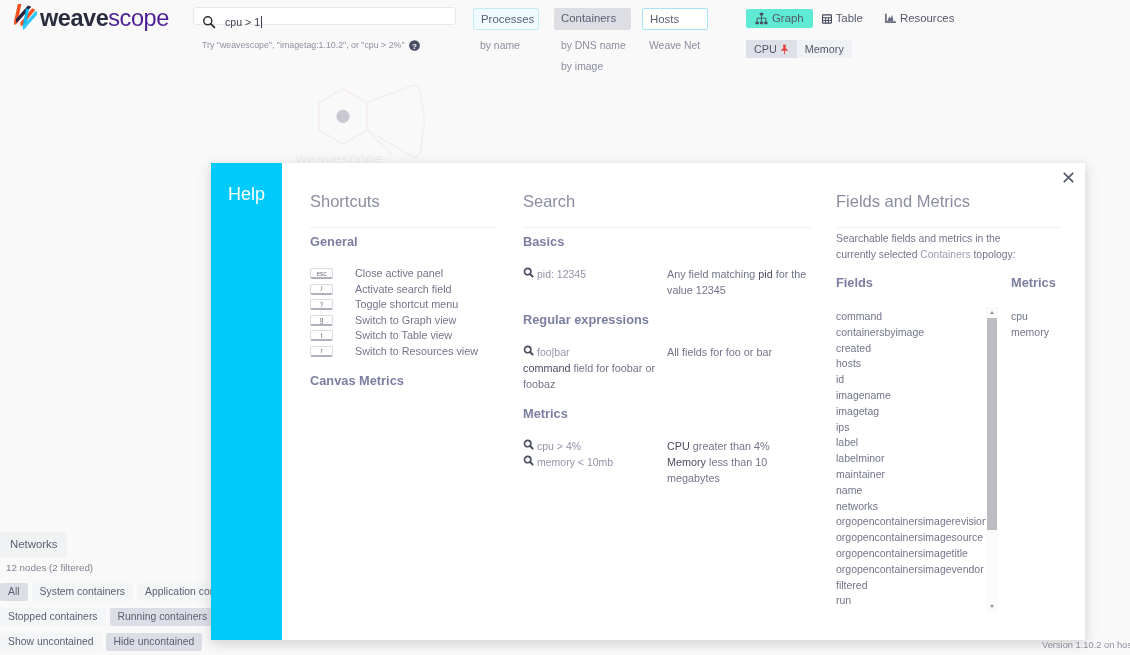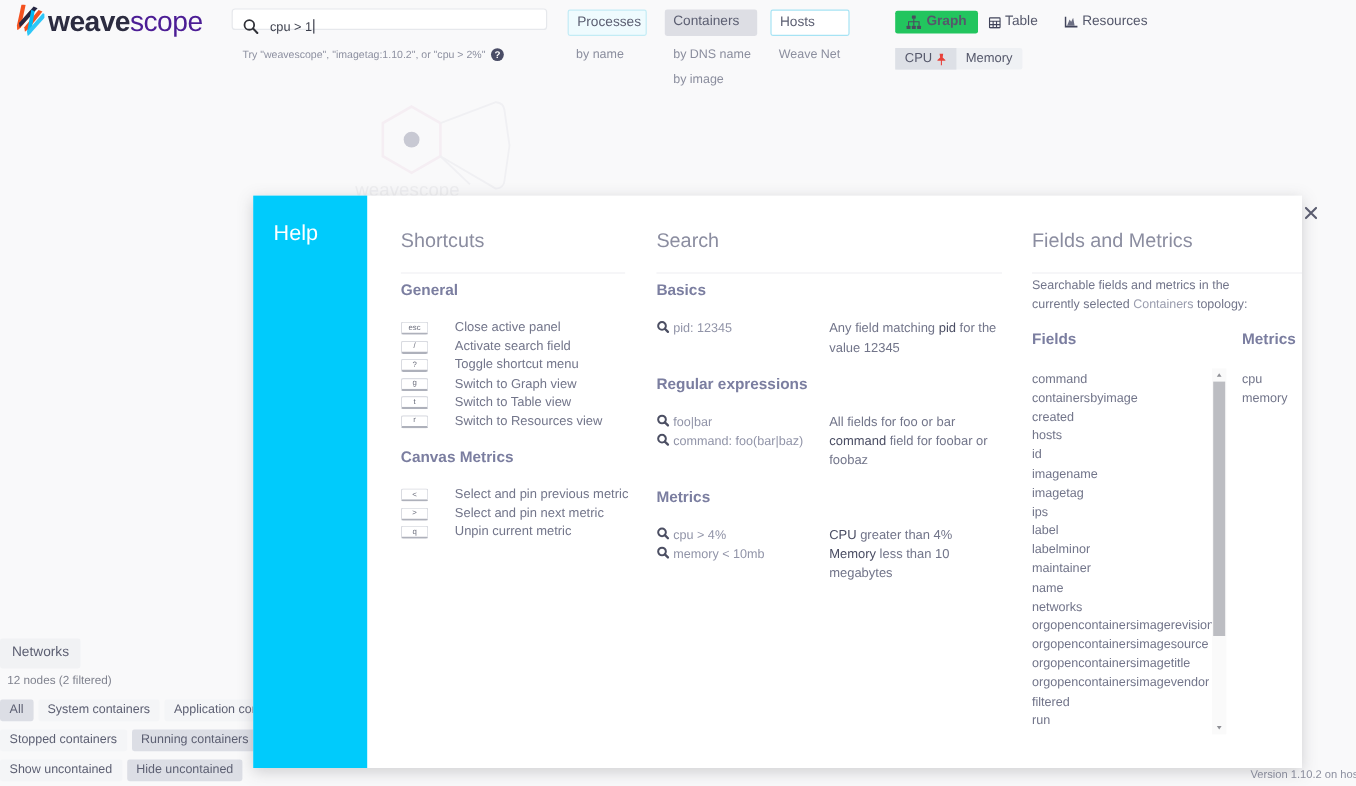--- a/index.html
+++ b/index.html
@@ -36,21 +36,21 @@
   .topo-btn.sel{background:#dddee4;}
   .topo-btn.out{border:1px solid #a6e3f4;background:#fff;}
   .topo-sub{font-size:10.4px;color:#8b8e9e;margin-top:10px;white-space:nowrap;line-height:11px;
             margin-left:7px;}
   .topo-sub+.topo-sub{}
 
   
   .views{position:absolute;left:746px;top:9px;display:flex;gap:0px;}
   .view-btn{display:flex;align-items:center;gap:4px;font-size:11.4px;color:#55586b;
             padding:0 9px;border-radius:2px;height:19px;line-height:19px;}
-  .view-btn.sel{background:#22c55e;font-weight:bold;}
+  .view-btn.sel{background:#5eead4;}
   .metrics-sel{position:absolute;left:746px;top:40px;display:flex;background:#eff1f4;border-radius:2px;}
   .metric-btn{font-size:10.8px;padding:0 8px;color:#55586b;display:flex;align-items:center;
               gap:3px;height:18px;line-height:18px;}
   .metric-btn.sel{background:#dde0e6;}
 
   
   .watermark{position:absolute;left:310px;top:84px;width:120px;height:78px;opacity:1;}
   .wm-text{position:absolute;left:296px;top:150px;font-size:15.5px;color:#eeeef0;
            letter-spacing:0.1px;font-weight:400;}
 
@@ -61,21 +61,21 @@
   .filters{position:absolute;left:0px;top:583px;}
   .frow{display:flex;margin-bottom:7px;}
   .fbtn{font-size:10.4px;padding:0 8px;color:#5c5f72;border-radius:2px;background:#f4f5f7;
         height:18px;line-height:18px;white-space:nowrap;margin-right:4px;}
   .fbtn.sel{background:#dcdee5;}
   .version{position:absolute;left:1042px;bottom:5px;font-size:9.3px;color:#8d90a0;white-space:nowrap;}
 
   
   .overlay{position:absolute;left:211px;top:163px;width:874px;height:477px;
            background:#fff;box-shadow:0 3px 12px rgba(90,90,95,.26);display:flex;}
-  .help-side{width:71px;background:#00cbfc;flex:none;position:relative;padding-left:24px;}
+  .help-side{width:71px;background:#00cbfc;flex:none;position:relative;}
   .help-label{position:absolute;left:17px;top:22px;font-size:18px;color:#fff;line-height:18px;}
   .help-body{flex:1;position:relative;padding:0;}
   .close-x{position:absolute;left:781px;top:9px;width:11px;height:11px;}
 
   .cols{display:flex;padding:0;}
   .col{position:absolute;top:30px;}
   .col1{left:28px;width:187px;}
   .col2{left:241px;width:288px;}
   .col3{left:554px;width:225px;}
   .col-title{font-size:16.5px;color:#8b8da0;font-weight:400;padding-bottom:17px;
@@ -269,34 +269,20 @@
                 <div class="kbd">t</div>
                 <div class="kbd-desc">Switch to Table view</div>
               </div>
               <div class="kbd-row">
                 <div class="kbd">r</div>
                 <div class="kbd-desc">Switch to Resources view</div>
               </div>
             </div>
           <div class="gap"></div>
           <div class="sub-title">Canvas Metrics</div>
-          <div id="sc-canvas">
-              <div class="kbd-row">
-                <div class="kbd">&lt;</div>
-                <div class="kbd-desc">Select and pin previous metric</div>
-              </div>
-              <div class="kbd-row">
-                <div class="kbd">&gt;</div>
-                <div class="kbd-desc">Select and pin next metric</div>
-              </div>
-              <div class="kbd-row">
-                <div class="kbd">q</div>
-                <div class="kbd-desc">Unpin current metric</div>
-              </div>
-            </div>
         </div>
 
         <div class="col col2">
           <div class="col-title">Search</div>
           <div id="search-sections">
               <div>
                 <div class="sub-title">Basics</div>
                 <div class="ex-row">
                   <div class="ex-left">
                     <svg class="ex-ico" viewBox="0 0 12 12">
@@ -315,27 +301,20 @@
                   <div class="ex-left">
                     <svg class="ex-ico" viewBox="0 0 12 12">
                       <circle cx="5.1" cy="5.0" r="3.5" fill="none" stroke="#4c4f63" stroke-width="1.8"></circle>
                       <line x1="7.7" y1="7.6" x2="10.5" y2="10.4" stroke="#4c4f63" stroke-width="2.1" stroke-linecap="round"></line>
                     </svg>
                     <span class="ex-term">foo|bar</span>
                   </div>
                   <div class="ex-right">All fields for foo or bar</div>
                 </div>
                 <div class="ex-row">
-                  <div class="ex-left">
-                    <svg class="ex-ico" viewBox="0 0 12 12">
-                      <circle cx="5.1" cy="5.0" r="3.5" fill="none" stroke="#4c4f63" stroke-width="1.8"></circle>
-                      <line x1="7.7" y1="7.6" x2="10.5" y2="10.4" stroke="#4c4f63" stroke-width="2.1" stroke-linecap="round"></line>
-                    </svg>
-                    <span class="ex-term">command: foo(bar|baz)</span>
-                  </div>
                   <div class="ex-right"><b>command</b> field for foobar or foobaz</div>
                 </div>
                 <div class="gap"></div>
               </div>
               <div>
                 <div class="sub-title">Metrics</div>
                 <div class="ex-row">
                   <div class="ex-left">
                     <svg class="ex-ico" viewBox="0 0 12 12">
                       <circle cx="5.1" cy="5.0" r="3.5" fill="none" stroke="#4c4f63" stroke-width="1.8"></circle>

